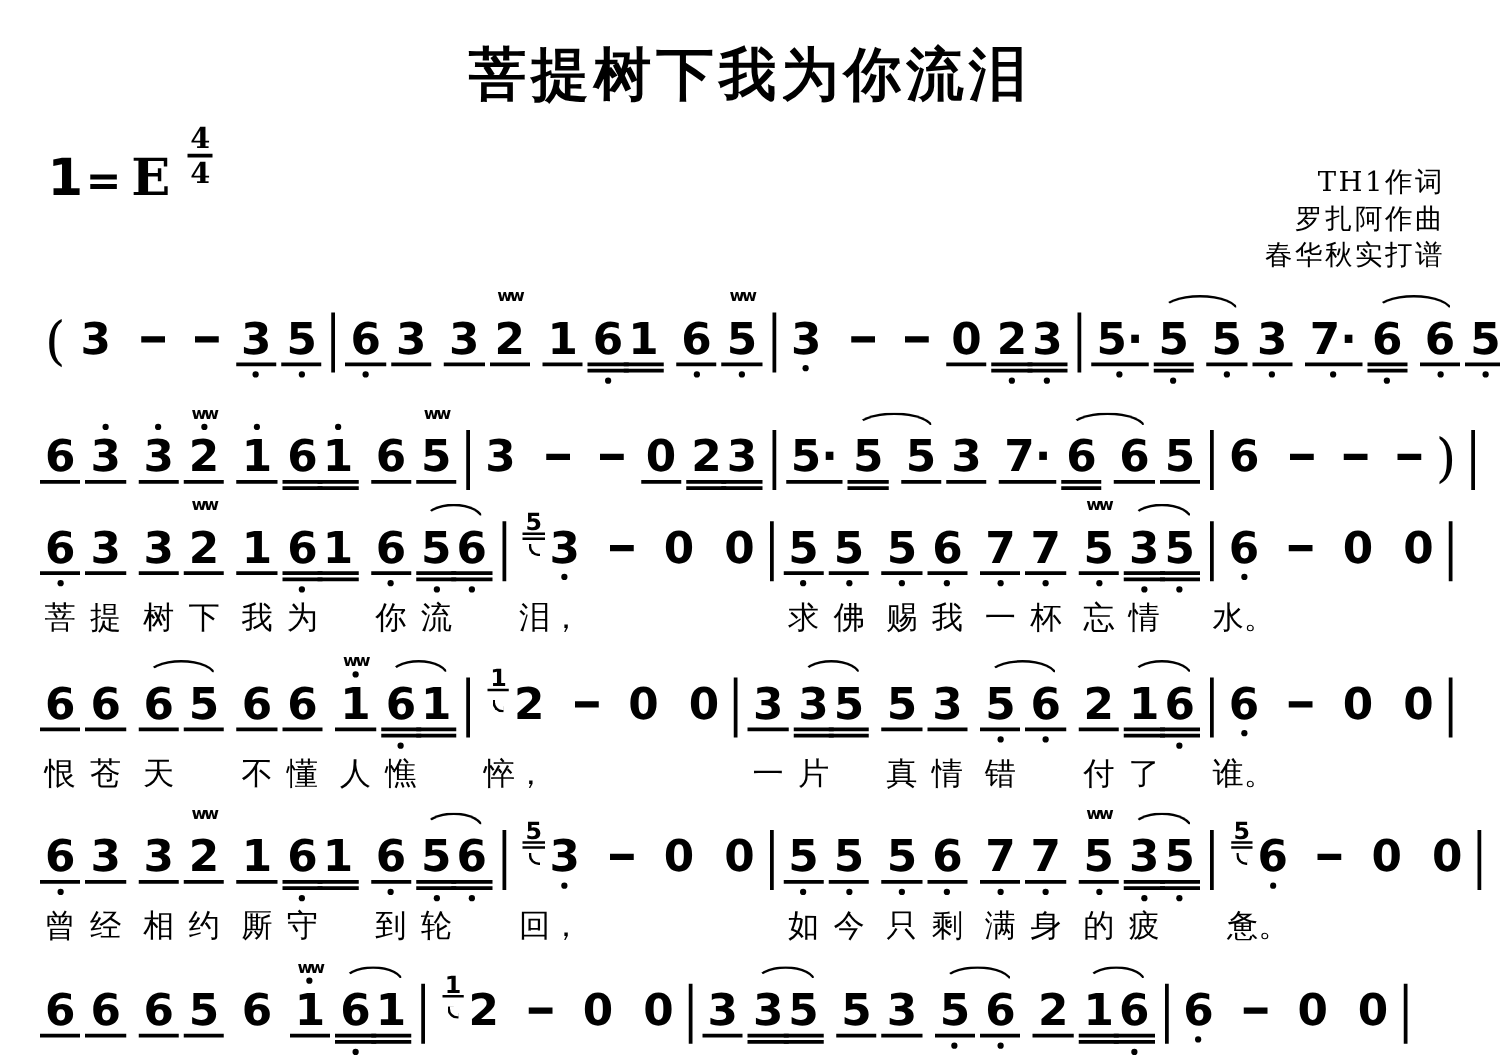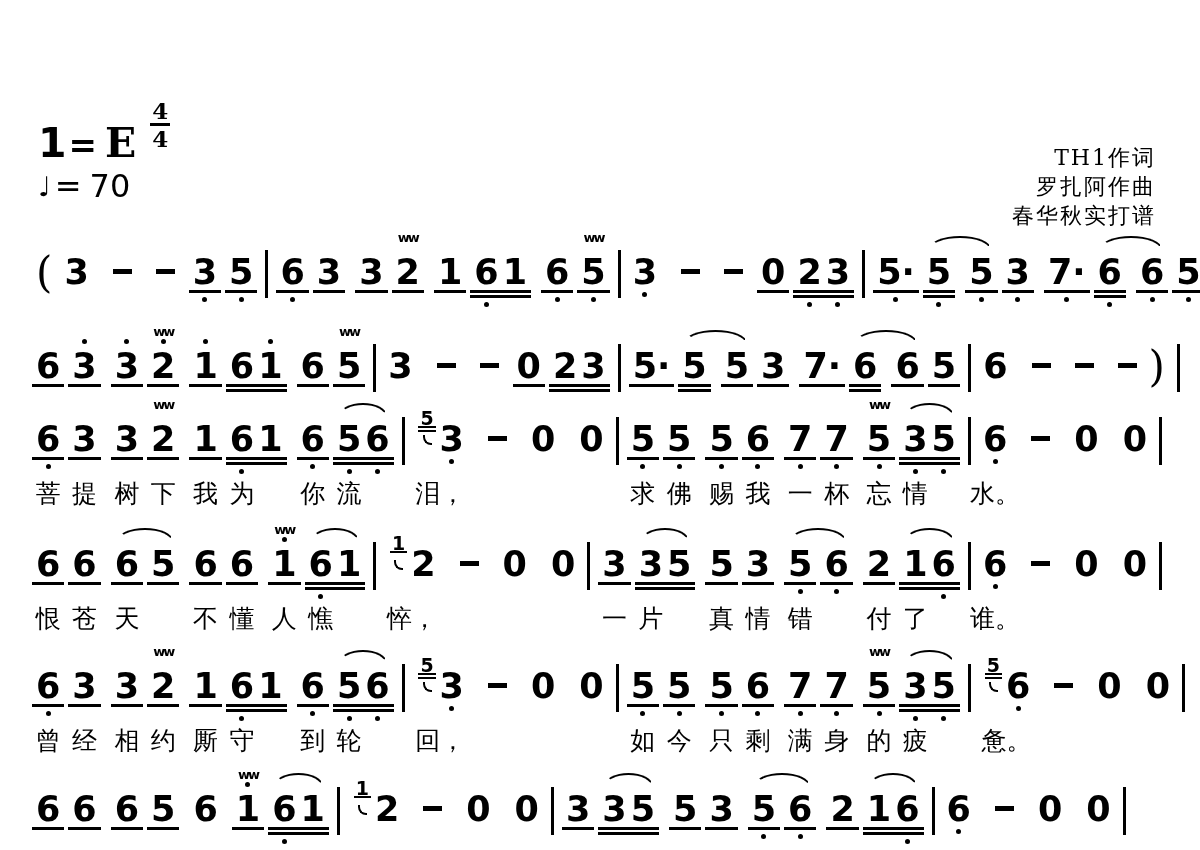--- a/index.html
+++ b/index.html
@@ -14,21 +14,21 @@
   .krow1{font:700 38px/1 "DejaVu Sans","Liberation Sans",sans-serif;white-space:nowrap}
   .k1{font-size:41px}
   .keq{margin:0 8px 0 2px;font-size:34px}
   .kE{font-family:"DejaVu Serif","Liberation Serif",serif;font-size:41px}
   .frac{display:inline-block;vertical-align:10px;margin-left:14px;text-align:center}
   .fn{display:block;font:700 23px/21px "DejaVu Serif","Liberation Serif",serif}
   .fbar{display:block;height:3px;background:#000;margin:2px 0;min-width:20px}
   .krow2{margin-top:6px;font:400 32px/1 "DejaVu Sans","Liberation Sans",sans-serif;white-space:nowrap}
   .tnote{font-size:27px;vertical-align:1px}
   .teq{margin:0 8px 0 4px}
-  .credits{position:absolute;right:44px;top:143px;text-align:right;
+  .credits{position:absolute;right:44px;top:132px;text-align:right;
            font:400 22px/29px "DejaVu Serif","Liberation Serif",serif;letter-spacing:2px}
   .score{position:absolute;inset:0}
   .sline{position:absolute;left:36px;white-space:nowrap;font-size:0;height:40px}
   .tok{display:inline-block;position:relative;height:40px;vertical-align:top}
   .num{display:inline-block;position:relative;
        font:700 35px/40px "DejaVu Sans","Liberation Sans",sans-serif}
   .paren > .num{font:400 42px/42px "DejaVu Serif","Liberation Serif",serif}
   .ul{position:absolute;left:-4px;right:-4px;height:3px;background:#000}
   .dotb{position:absolute;left:50%;margin-left:-2.5px;width:5px;height:5px;border-radius:50%;background:#000}
   .dota{position:absolute;left:50%;margin-left:-2.5px;top:-7px;width:5px;height:5px;border-radius:50%;background:#000}
@@ -45,27 +45,25 @@
   .gul{position:absolute;left:0;right:0;height:2px;background:#000}
   .ghook{position:absolute;left:6px;top:27px;width:7px;height:8px;border-left:2px solid #000;
          border-bottom:2px solid #000;border-bottom-left-radius:8px;font-style:normal}
   .lyric{position:absolute;left:50%;transform:translateX(-50%);top:62px;white-space:nowrap;
          font:400 25px/1 "DejaVu Serif","Liberation Serif",serif}
 </style>
 </head>
 <body>
 
 <div class="sheet">
+  <h1 class="title">菩提树下我为你流泪</h1>
 
   <div class="keysig">
     <div class="krow1">
       <span class="k1">1</span><span class="keq">=</span><span class="kE">E</span><span class="frac"><span class="fn">4</span><i class="fbar"></i><span class="fn">4</span></span>
-    </div>
-    <div class="krow2">
-      <span class="tnote">♩</span><span class="teq">=</span><span class="tbpm">70</span>
     </div>
   </div>
 
   <div class="credits">
     <div>TH1作词</div>
     <div>罗扎阿作曲</div>
     <div>春华秋实打谱</div>
   </div>
 
   <div class="score">

